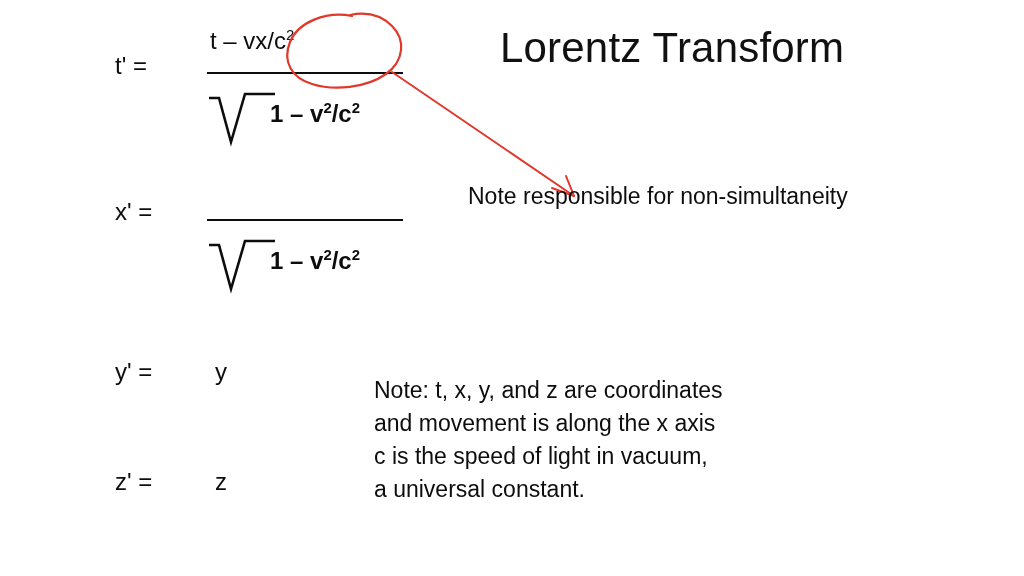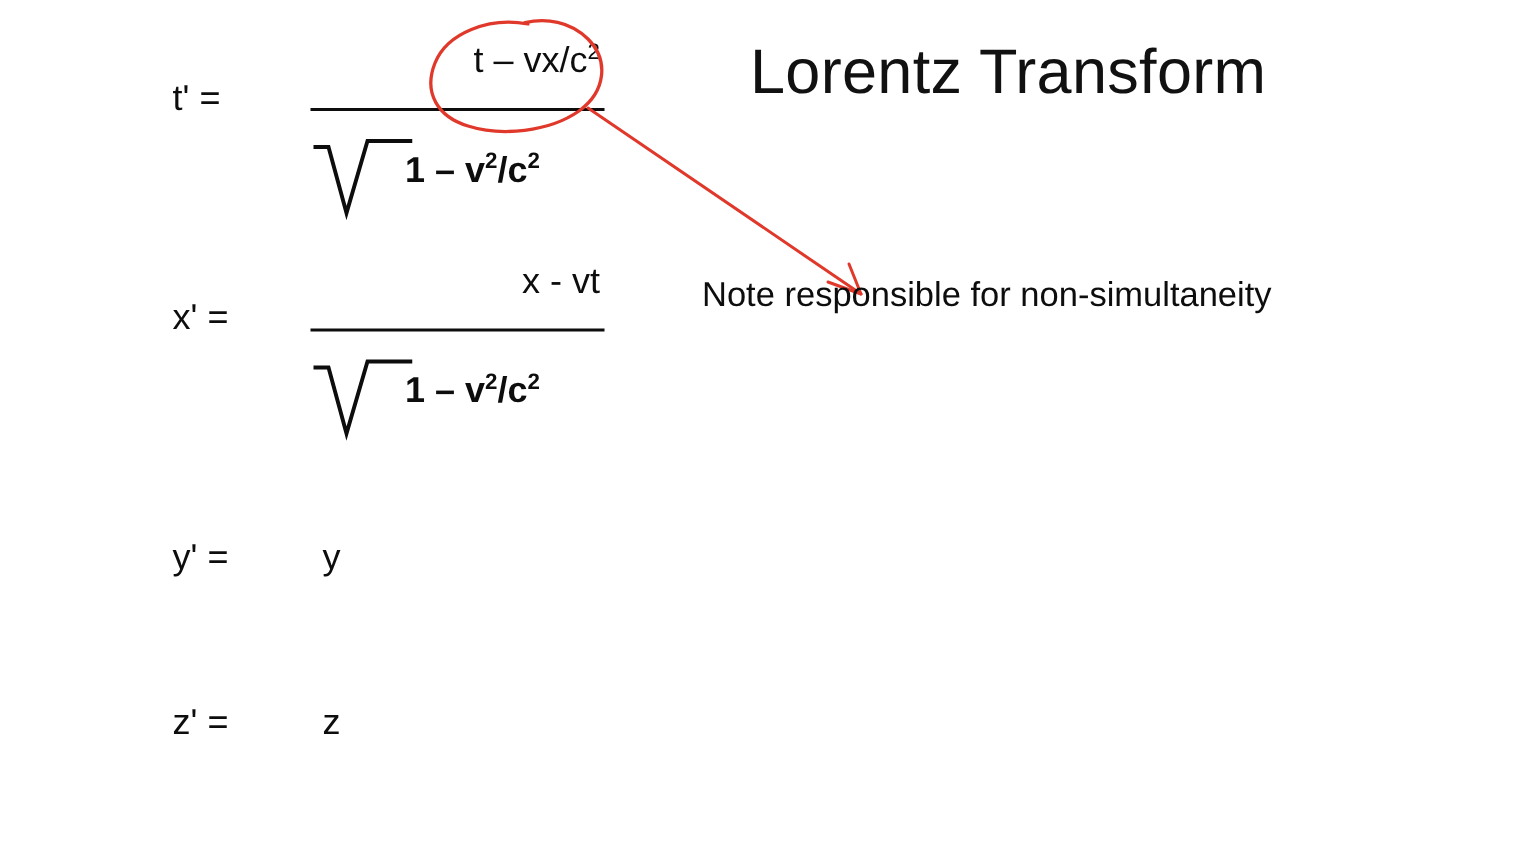--- a/index.html
+++ b/index.html
@@ -34,21 +34,21 @@
     position: absolute;
     font-size: 24px;
     color: #0d0d0d;
     white-space: nowrap;
   }
   .eq-numer {
     position: absolute;
     font-size: 24px;
     color: #0d0d0d;
     white-space: nowrap;
-    text-align: right;
+    text-align: left;
   }
   .eq-denom {
     position: absolute;
     font-size: 24px;
     color: #0d0d0d;
     white-space: nowrap;
     font-weight: bold;
   }
   .frac-bar {
     position: absolute;
@@ -118,23 +118,20 @@
   <svg class="radical" style="left:205px; top:80px;" width="70" height="70" viewBox="0 0 70 70">
     <path d="M4 18 L14 18 L26 62 L40 14 L70 14" fill="none" stroke="#0d0d0d" stroke-width="2.6" stroke-linejoin="miter" stroke-linecap="butt"></path>
   </svg>
 
   <div class="eq-denom" style="left:270px; top:100px;">
     <span>1 – v</span><sup>2</sup><span>/c</span><sup>2</sup>
   </div>
 
   <div class="eq-label" style="left:115px; top:198px;">x' =</div>
 
-  <div class="eq-numer" style="left:210px; top:174px; width:190px;">
-    <span>x - vt</span><sup></sup>
-  </div>
 
   <div class="frac-bar" style="left:207px; top:219px; width:196px;"></div>
 
   <svg class="radical" style="left:205px; top:227px;" width="70" height="70" viewBox="0 0 70 70">
     <path d="M4 18 L14 18 L26 62 L40 14 L70 14" fill="none" stroke="#0d0d0d" stroke-width="2.6" stroke-linejoin="miter" stroke-linecap="butt"></path>
   </svg>
 
   <div class="eq-denom" style="left:270px; top:247px;">
     <span>1 – v</span><sup>2</sup><span>/c</span><sup>2</sup>
   </div>
@@ -150,14 +147,20 @@
     <path d="M352 16 C326 11, 298 22, 290 42 C282 62, 292 78, 312 84
              C334 91, 366 88, 386 74 C404 61, 406 40, 392 26
              C380 14, 364 12, 350 15" fill="none" stroke="#e0392b" stroke-width="2.2" stroke-linecap="round"></path>
 
     <path d="M392 72 L574 196" fill="none" stroke="#e0392b" stroke-width="2" stroke-linecap="round"></path>
     <path d="M574 196 L552 188 M574 196 L566 176" fill="none" stroke="#e0392b" stroke-width="2" stroke-linecap="round"></path>
   </svg>
 
   <div class="annotation-text">Note responsible for non-simultaneity</div>
 
+  <div class="note">
+    <div>Note: t, x, y, and z are coordinates</div>
+    <div>and movement is along the x axis</div>
+    <div>c is the speed of light in vacuum,</div>
+    <div>a universal constant.</div>
+  </div>
 
 </div>
 
 </body></html>

